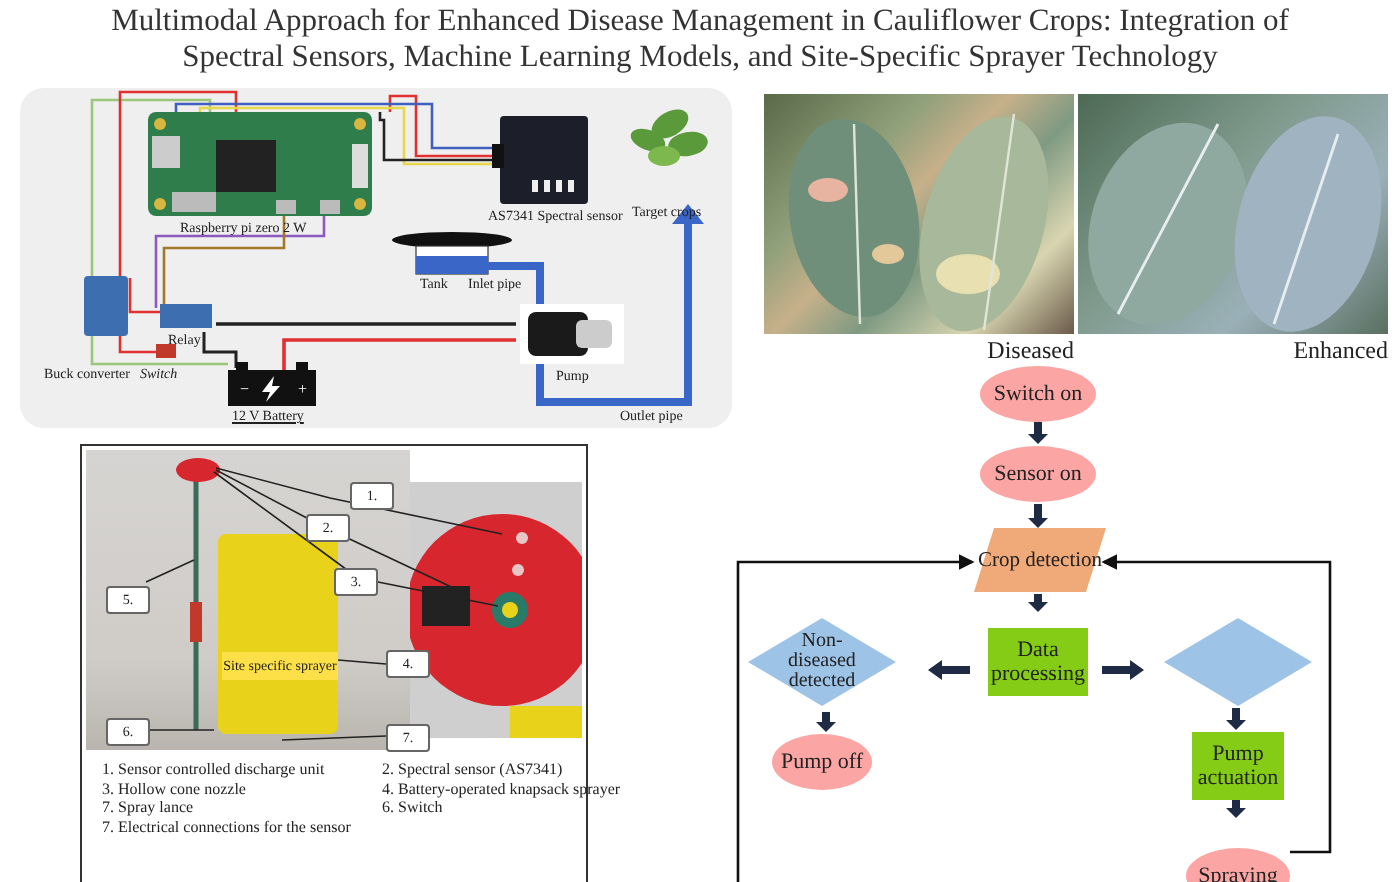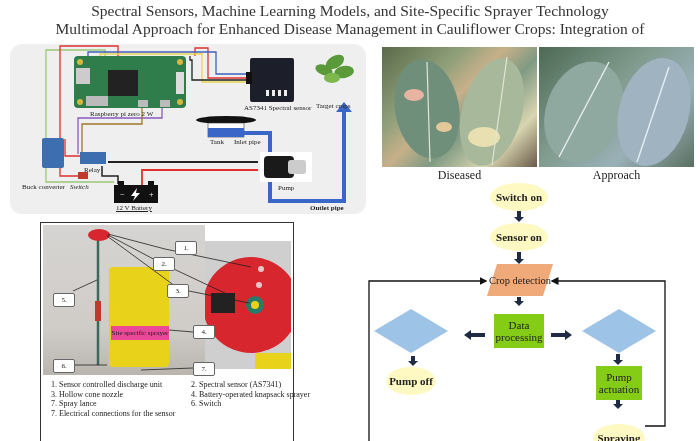--- a/index.html
+++ b/index.html
@@ -4,36 +4,36 @@
 <style>
   html,body{margin:0;padding:0;}
   body{width:700px;height:441px;background:#ffffff;position:relative;overflow:hidden;font-family:"Liberation Serif",serif;color:#222;}
   .abs{position:absolute;}
   #title{left:0;top:2px;width:700px;text-align:center;font-size:15.5px;line-height:18px;color:#333;}
   
   #wiring{left:10px;top:44px;width:356px;height:170px;background:#efefef;border-radius:12px;}
   .lbl{font-size:7px;color:#222;white-space:nowrap;}
   
   .photo{overflow:hidden;}
-  .cap{font-size:12px;color:#222;text-align:center;}
-  
-  .ell{background:#fef9c3;border-radius:50%;display:flex;align-items:center;justify-content:center;text-align:center;font-size:11px;line-height:12px;color:#222;font-weight:bold;}
+  .cap{font-size:12px;color:#222;text-align:right;}
+  
+  .ell{background:#fca5a5;border-radius:50%;display:flex;align-items:center;justify-content:center;text-align:center;font-size:11px;line-height:12px;color:#222;}
   .box{background:#84cc16;display:flex;align-items:center;justify-content:center;text-align:center;font-size:11px;line-height:12px;color:#222;}
   .dia-t{display:flex;align-items:center;justify-content:center;text-align:center;font-size:10.5px;line-height:11px;color:#222;}
   
   #sprayer{left:40px;top:222px;width:252px;height:218px;border:1.5px solid #333;background:#fff;}
   .num{background:#fff;border:1px solid #666;border-radius:2px;font-size:7px;display:flex;align-items:center;justify-content:center;width:20px;height:12px;}
   .legend{font-size:8px;line-height:9.5px;color:#222;white-space:nowrap;}
 </style>
 </head>
 <body>
 
 <div id="title" class="abs">
+  <div>Multimodal Approach for Enhanced Disease Management in Cauliflower Crops: Integration of</div>
   <div>Spectral Sensors, Machine Learning Models, and Site-Specific Sprayer Technology</div>
-  <div>Multimodal Approach for Enhanced Disease Management in Cauliflower Crops: Integration of</div>
 </div>
 
 <div id="wiring" class="abs">
   <svg width="356" height="170" style="position:absolute;left:0;top:0">
 
     <g fill="none" stroke-width="1.3">
       <polyline points="36,95 36,6 95,6 95,12" stroke="#9bc77a"></polyline>
       <polyline points="50,95 50,2 108,2 108,12" stroke="#e03030"></polyline>
       <polyline points="185,12 185,4 198,4 198,34 240,34" stroke="#e03030"></polyline>
       <polyline points="78,12 78,8 206,8 206,30 240,30" stroke="#4060c0"></polyline>
@@ -115,21 +115,21 @@
   <span class="abs lbl" style="left:80px;top:66px;">Raspberry pi zero 2 W</span>
   <span class="abs lbl" style="left:234px;top:60px;">AS7341 Spectral sensor</span>
   <span class="abs lbl" style="left:306px;top:58px;">Target crops</span>
   <span class="abs lbl" style="left:200px;top:94px;">Tank</span>
   <span class="abs lbl" style="left:224px;top:94px;text-align:right;">Inlet pipe</span>
   <span class="abs lbl" style="left:74px;top:122px;">Relay</span>
   <span class="abs lbl" style="left:12px;top:139px;">Buck converter</span>
   <span class="abs lbl" style="left:60px;top:139px;font-style:italic;">Switch</span>
   <span class="abs lbl" style="left:106px;top:160px;text-decoration:underline;">12 V Battery</span>
   <span class="abs lbl" style="left:268px;top:140px;">Pump</span>
-  <span class="abs lbl" style="left:300px;top:160px;font-weight:bold;">Outlet pipe</span>
+  <span class="abs lbl" style="left:300px;top:160px;">Outlet pipe</span>
 </div>
 
 <div class="abs photo" style="left:382px;top:47px;width:155px;height:120px;background:linear-gradient(135deg,#5a6a4a 0%,#8fa07a 30%,#c7b08a 45%,#7f9a82 60%,#d9d5b0 80%,#6a5a4a 100%);">
   <svg width="155" height="120">
     <ellipse cx="45" cy="62" rx="32" ry="50" fill="#6f8f7a" transform="rotate(-10 45 62)"></ellipse>
     <ellipse cx="32" cy="48" rx="10" ry="6" fill="#e6b4a0"></ellipse>
     <ellipse cx="62" cy="80" rx="8" ry="5" fill="#e3c89a"></ellipse>
     <ellipse cx="110" cy="65" rx="30" ry="55" fill="#a8b89a" transform="rotate(15 110 65)"></ellipse>
     <ellipse cx="102" cy="90" rx="16" ry="10" fill="#e8e0b0"></ellipse>
     <line x1="45" y1="15" x2="48" y2="115" stroke="#dfe6d8" stroke-width="1.2"></line>
@@ -138,21 +138,21 @@
 </div>
 <div class="abs photo" style="left:539px;top:47px;width:155px;height:120px;background:linear-gradient(135deg,#4d6a55 0%,#7f9a8c 40%,#9ab0b8 70%,#5a6f60 100%);">
   <svg width="155" height="120">
     <ellipse cx="45" cy="65" rx="38" ry="52" fill="#8fa8a0" transform="rotate(20 45 65)"></ellipse>
     <ellipse cx="115" cy="65" rx="35" ry="55" fill="#9fb4c0" transform="rotate(15 115 65)"></ellipse>
     <line x1="70" y1="15" x2="20" y2="110" stroke="#e8eef0" stroke-width="1.4"></line>
     <line x1="130" y1="20" x2="98" y2="115" stroke="#e8eef0" stroke-width="1.4"></line>
   </svg>
 </div>
 <div class="abs cap" style="left:382px;top:168px;width:155px;">Diseased</div>
-<div class="abs cap" style="left:539px;top:168px;width:155px;">Approach</div>
+<div class="abs cap" style="left:539px;top:168px;width:155px;">Enhanced</div>
 
 <svg class="abs" style="left:360px;top:180px;" width="340" height="261">
   <defs>
     <marker id="ah" markerWidth="6" markerHeight="6" refX="5" refY="3" orient="auto">
         <path d="M0,0 L6,3 L0,6 z" fill="#111"></path>
       </marker>
   </defs>
 
   <g fill="#1f2a44">
     <g>
@@ -202,20 +202,21 @@
     </svg>
   <div class="dia-t" style="position:absolute;left:0;top:0;width:66px;height:32px;font-size:10.5px;">Crop detection</div>
 </div>
 
 <div class="abs box" style="left:494px;top:314px;width:50px;height:34px;">Data processing</div>
 
 <div class="abs" style="left:374px;top:309px;width:74px;height:44px;">
   <svg width="74" height="44" style="position:absolute;left:0;top:0">
       <polygon points="37,0 74,22 37,44 0,22" fill="#9dc3e6"></polygon>
     </svg>
+  <div class="dia-t" style="position:absolute;left:14px;top:0;width:46px;height:44px;font-size:10px;line-height:10px;">Non-diseased detected</div>
 </div>
 
 <div class="abs" style="left:582px;top:309px;width:74px;height:44px;">
   <svg width="74" height="44" style="position:absolute;left:0;top:0">
       <polygon points="37,0 74,22 37,44 0,22" fill="#9dc3e6"></polygon>
     </svg>
 </div>
 
 <div class="abs ell" style="left:386px;top:367px;width:50px;height:28px;">Pump off</div>
 <div class="abs box" style="left:596px;top:366px;width:46px;height:34px;">Pump actuation</div>
@@ -223,21 +224,21 @@
 
 <div id="sprayer" class="abs">
   <div class="abs" style="left:2px;top:2px;width:162px;height:150px;background:linear-gradient(180deg,#d6d4d2 0%,#cfccc8 70%,#b9b5ae 100%);">
     <svg width="162" height="150">
       <line x1="55" y1="12" x2="55" y2="140" stroke="#3a6a5a" stroke-width="2.5"></line>
       <ellipse cx="56" cy="10" rx="11" ry="6" fill="#d8262e"></ellipse>
       <rect x="66" y="42" width="60" height="100" rx="4" fill="#e8d21a"></rect>
       <rect x="52" y="76" width="6" height="20" fill="#c0392b"></rect>
     </svg>
   </div>
-  <div class="abs" style="left:70px;top:103px;width:58px;height:14px;background:#ec4899;font-size:7px;display:flex;align-items:center;justify-content:center;white-space:nowrap;">Site specific sprayer</div>
+  <div class="abs" style="left:70px;top:103px;width:58px;height:14px;background:#fde047;font-size:7px;display:flex;align-items:center;justify-content:center;white-space:nowrap;">Site specific sprayer</div>
   <div class="abs" style="left:164px;top:18px;width:86px;height:128px;background:#cfcfcf;">
     <svg width="86" height="128">
       <circle cx="46" cy="64" r="48" fill="#d8262e"></circle>
       <circle cx="56" cy="28" r="3" fill="#e9c6c6"></circle>
       <circle cx="54" cy="44" r="3" fill="#e9c6c6"></circle>
       <rect x="6" y="52" width="24" height="20" fill="#222"></rect>
       <circle cx="50" cy="64" r="9" fill="#2a7a6a"></circle>
       <circle cx="50" cy="64" r="4" fill="#e8d21a"></circle>
       <rect x="50" y="112" width="36" height="16" fill="#e8d21a"></rect>
     </svg>

